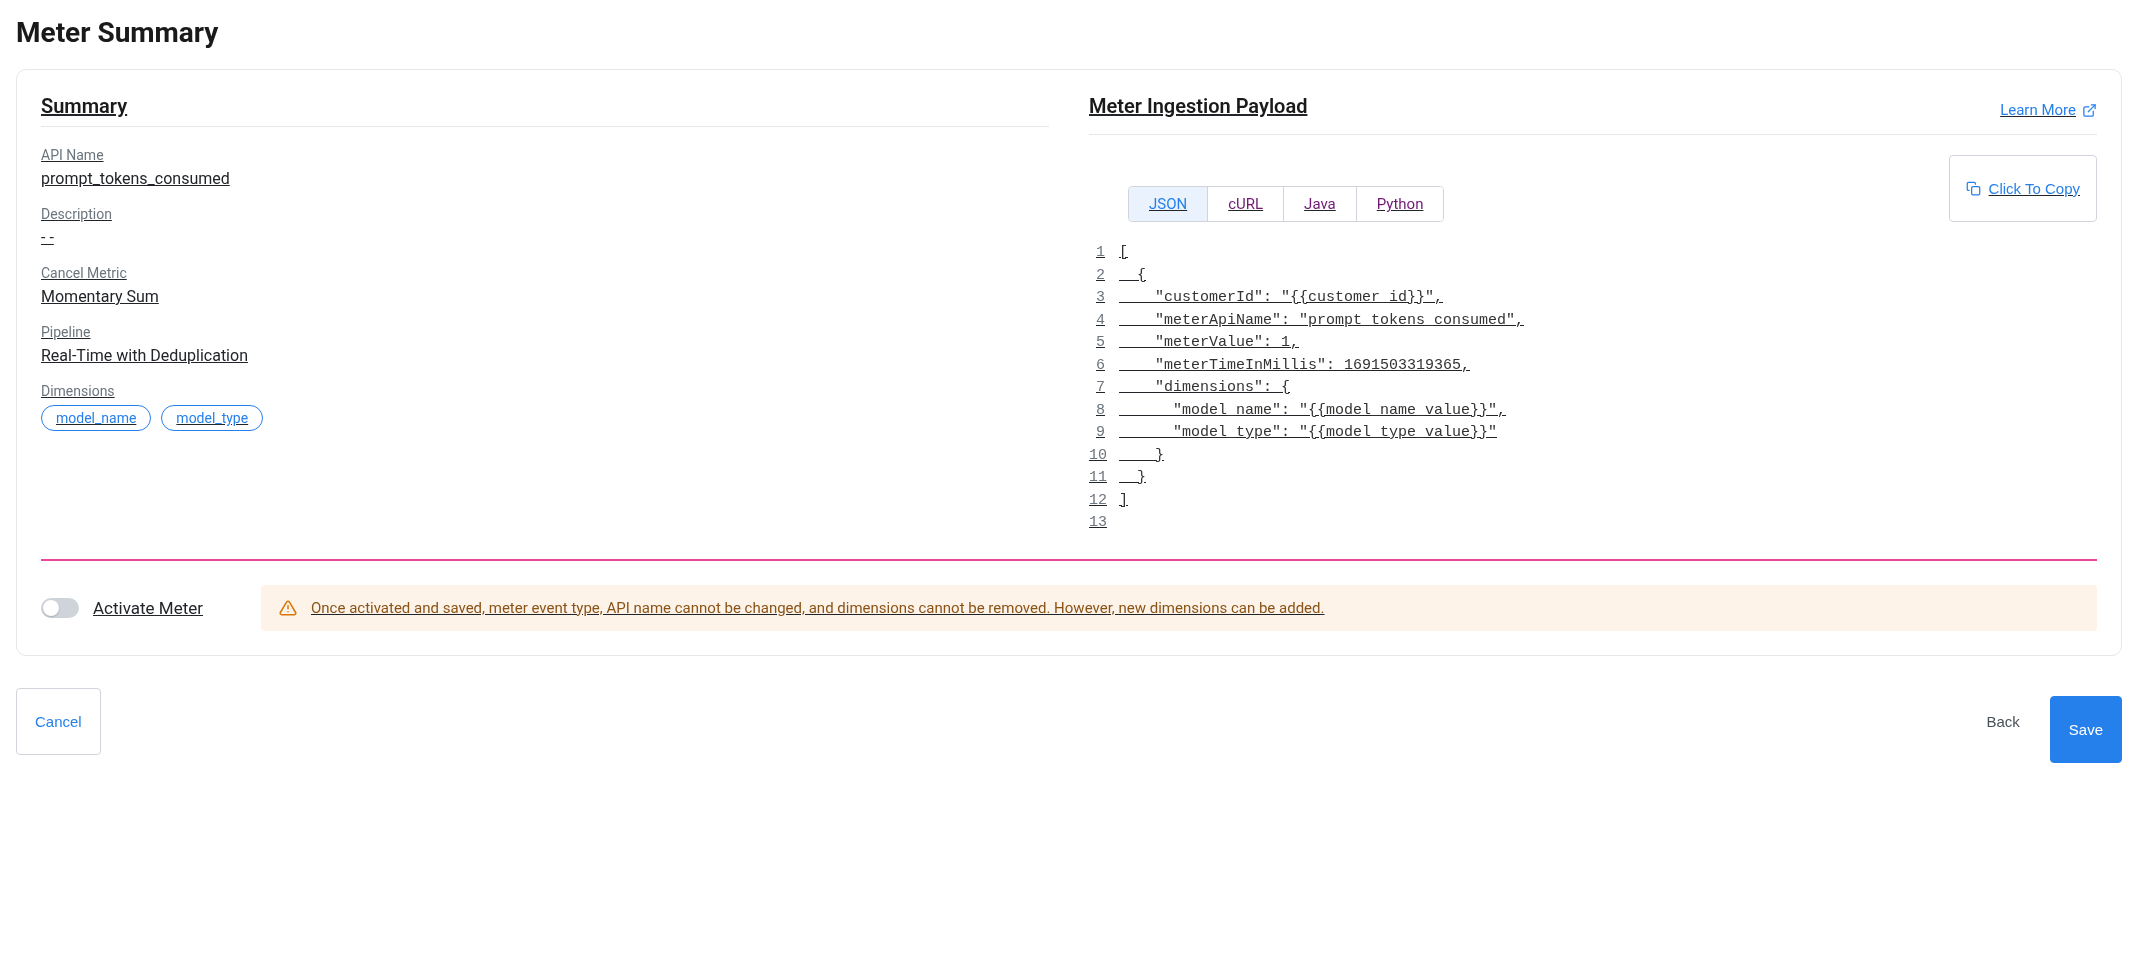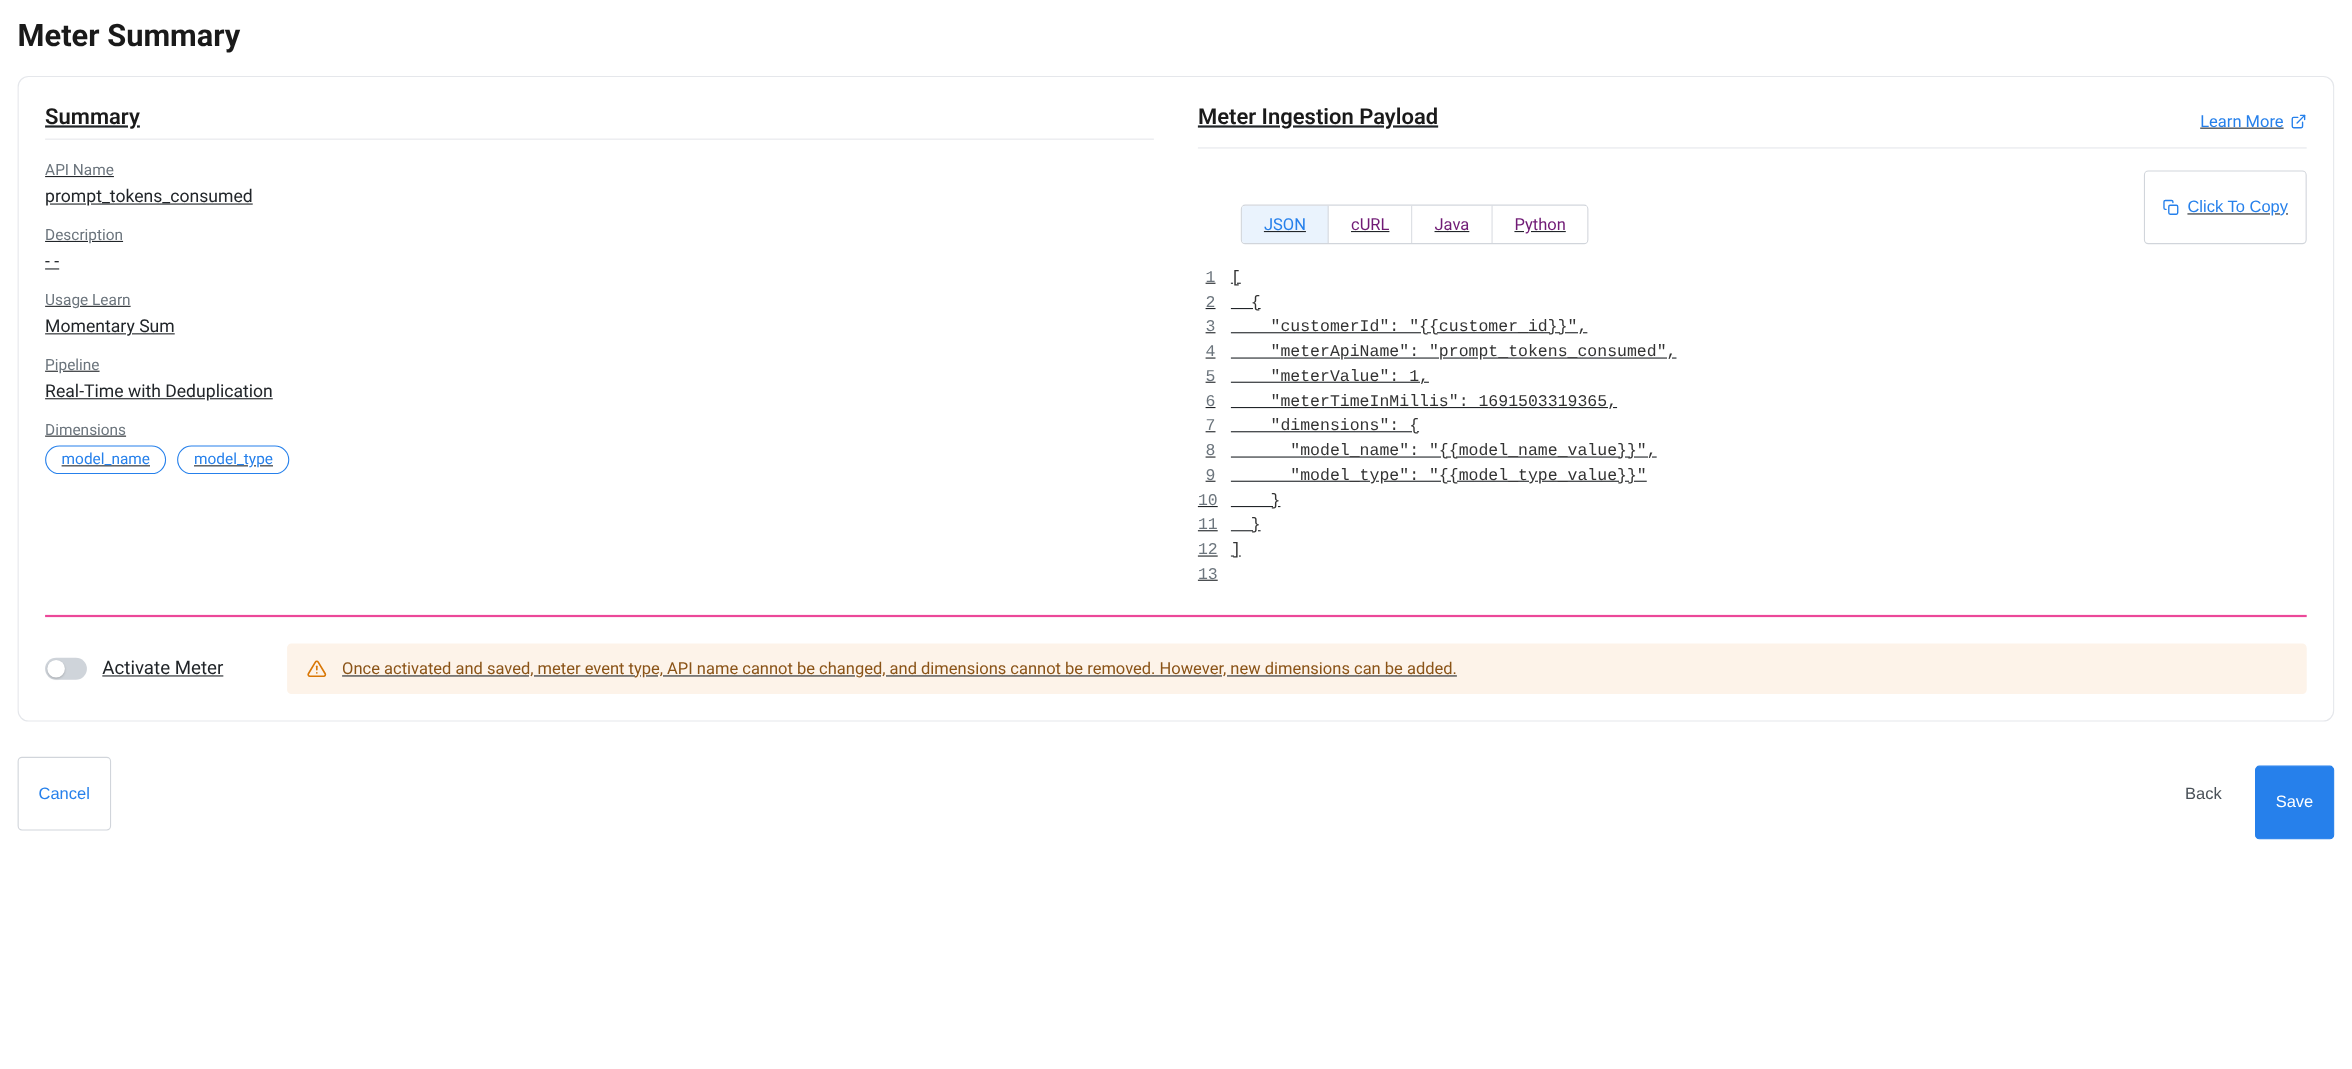--- a/index.html
+++ b/index.html
@@ -259,21 +259,21 @@
 
       <div class="field-row">
         <div class="field">
           <div class="field-label">Description</div>
           <div class="field-value">- -</div>
         </div>
       </div>
 
       <div class="field-row">
         <div class="field">
-          <div class="field-label">Usage Learn</div>
+          <div class="field-label">Cancel Metric</div>
           <div class="field-value">Momentary Sum</div>
         </div>
       </div>
 
       <div class="field-row">
         <div class="field">
           <div class="field-label">Pipeline</div>
           <div class="field-value">Real-Time with Deduplication</div>
         </div>
       </div>

